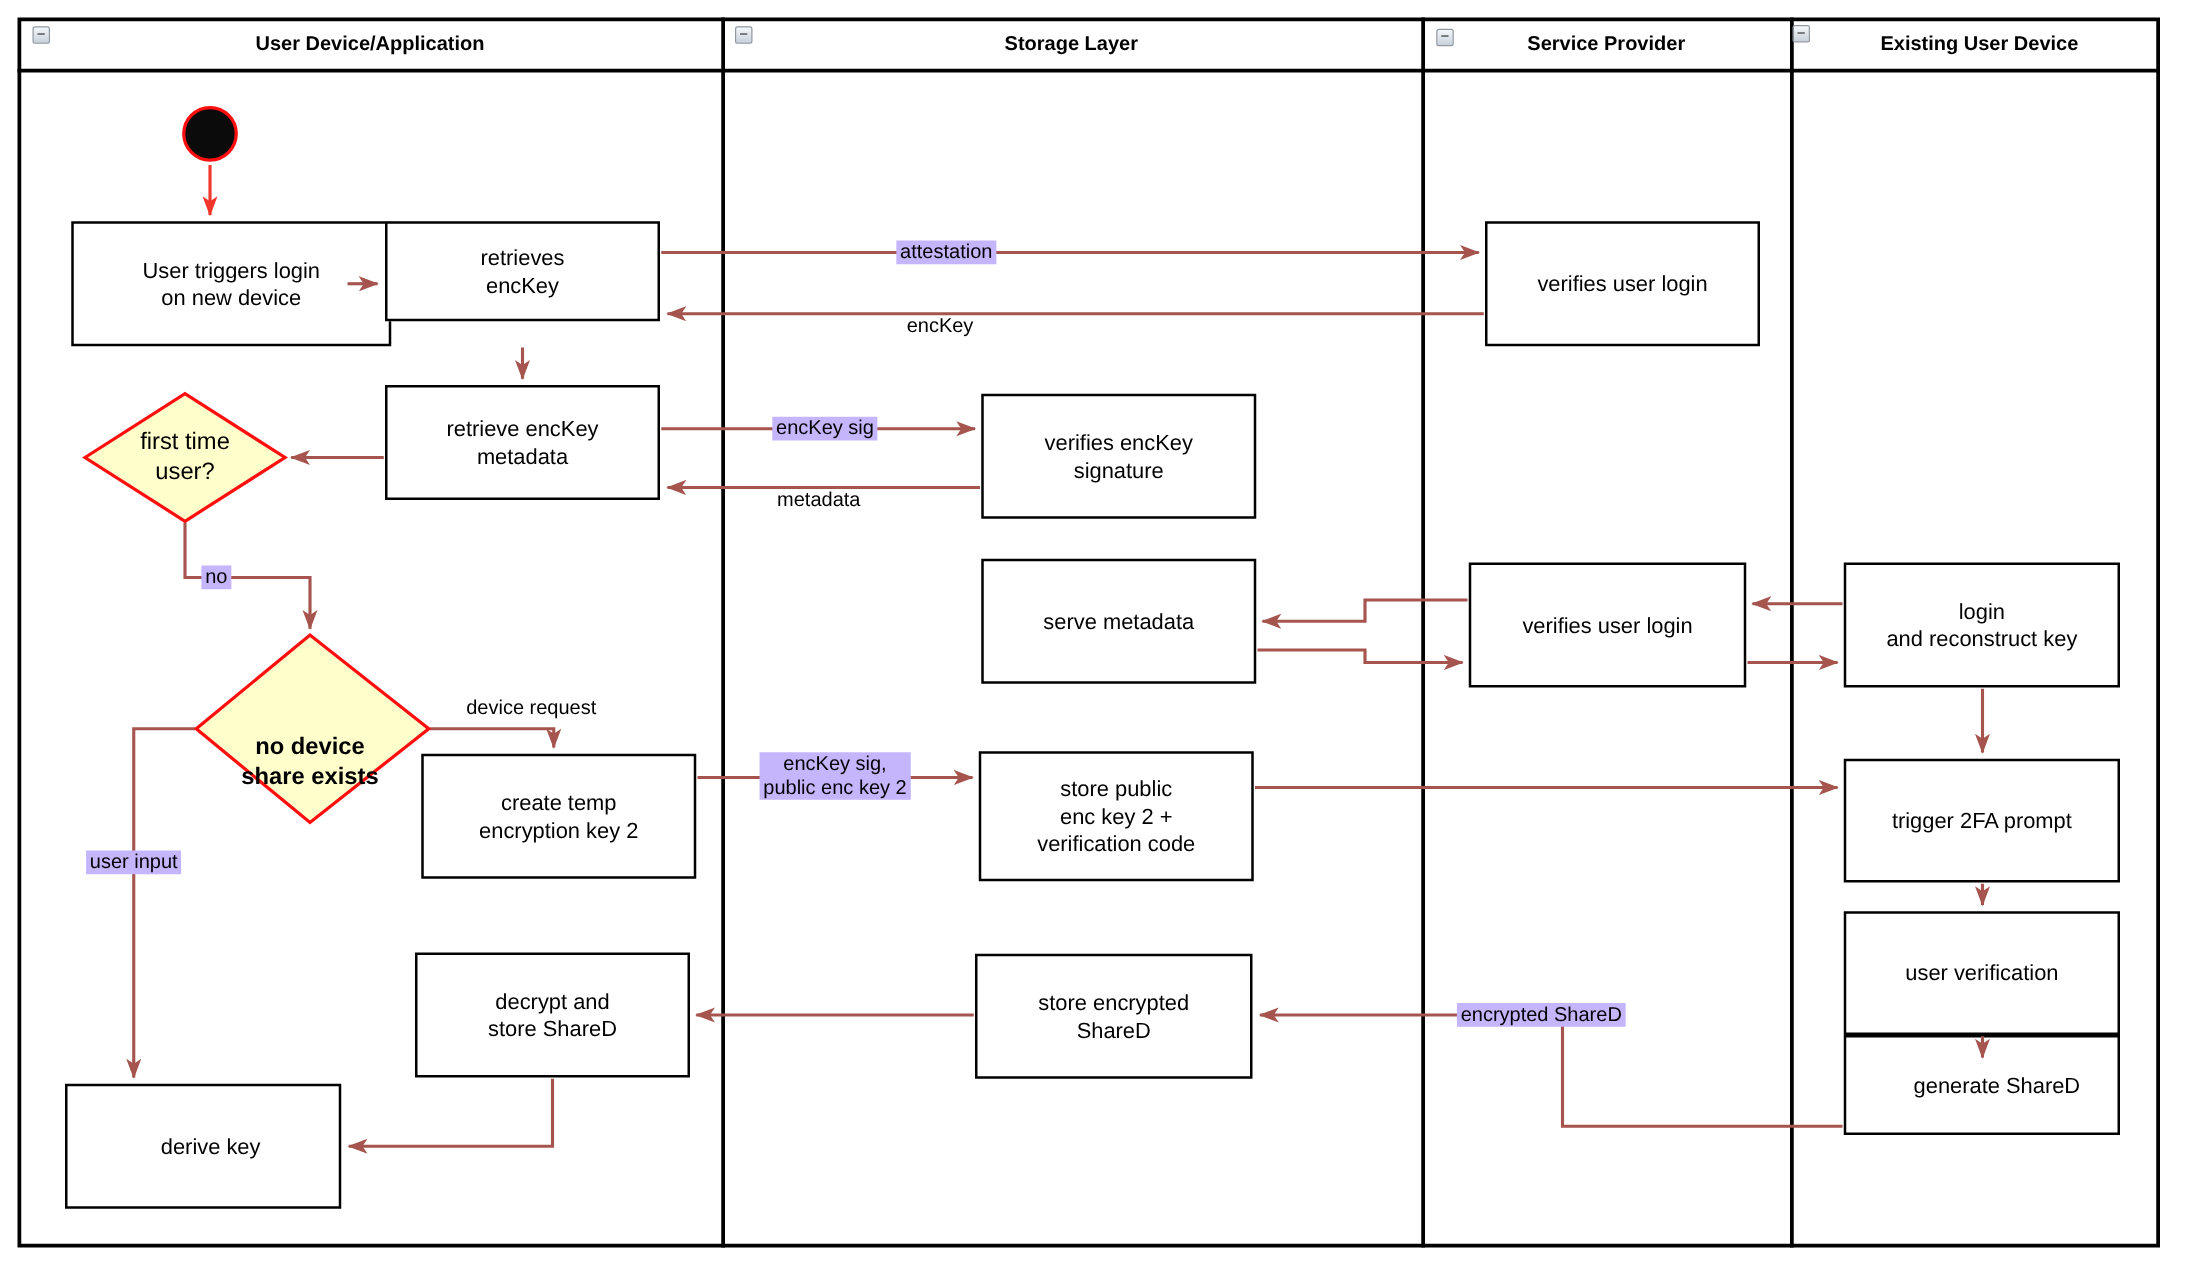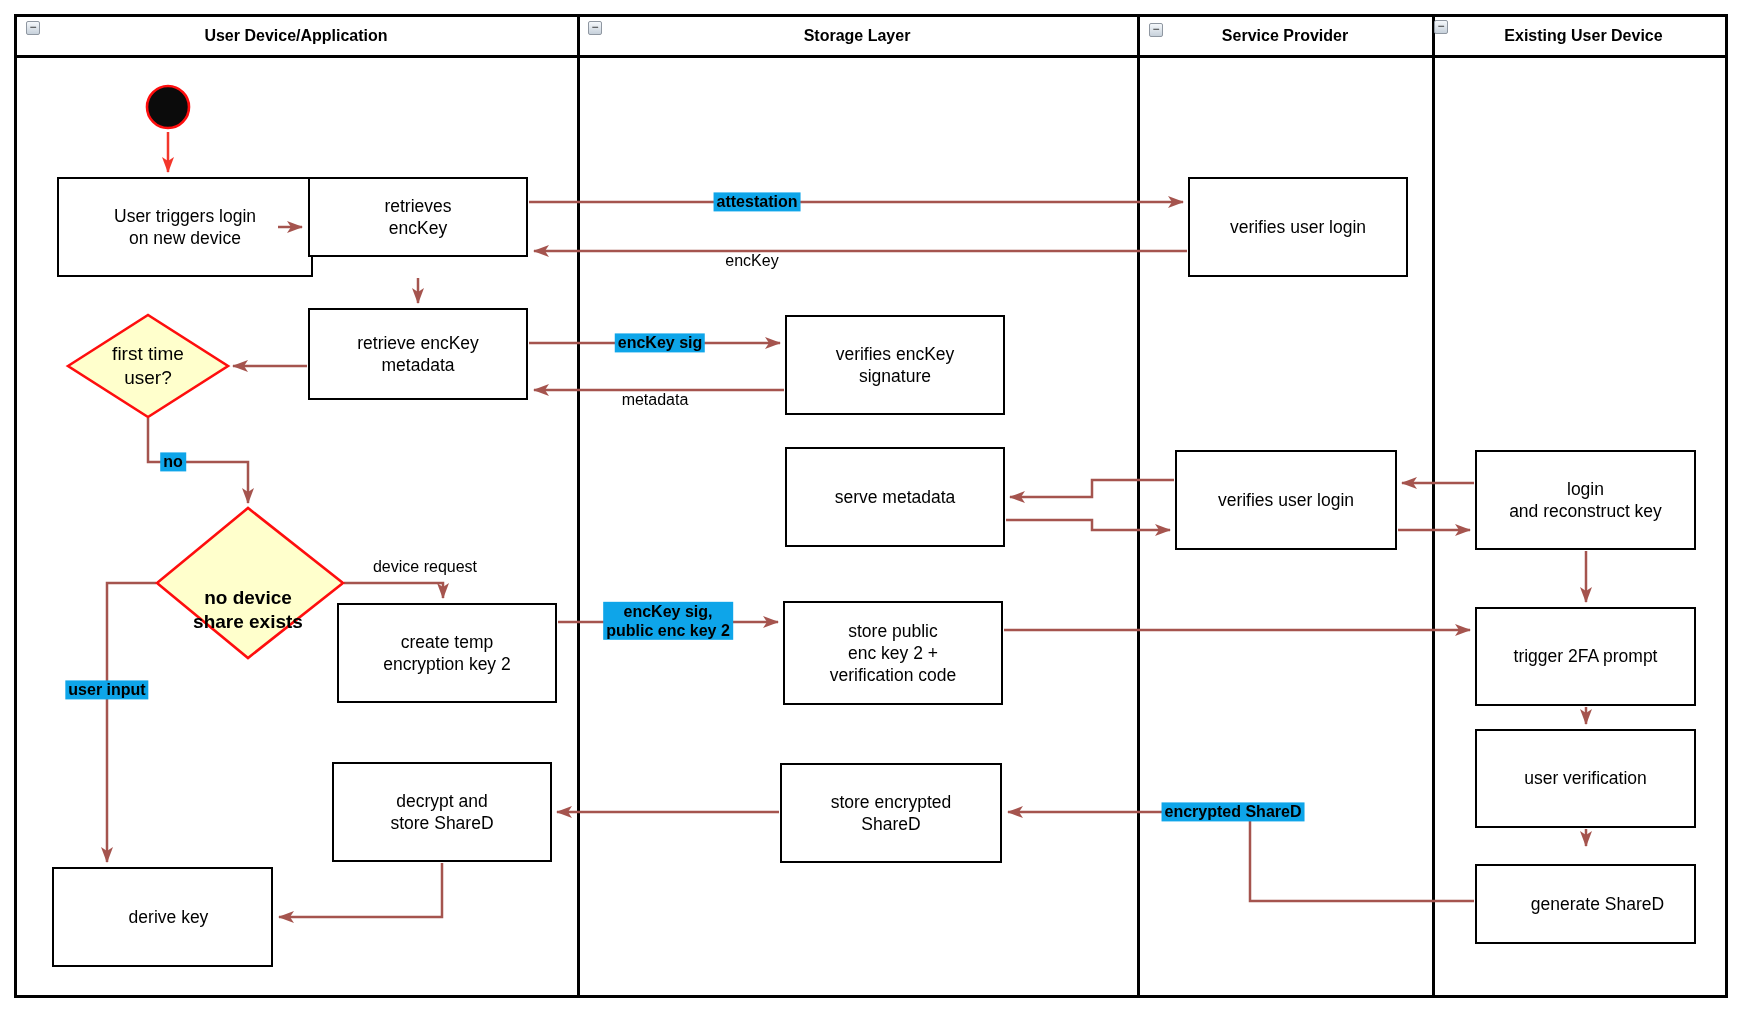--- a/index.html
+++ b/index.html
@@ -15,21 +15,21 @@
             border:1px solid #8f97a1;border-radius:2px;
             background:linear-gradient(#f5f8fb,#c7d1db);
             font-size:12px;line-height:11px;text-align:center;color:#222;cursor:pointer;}
   .box{position:absolute;background:#fff;border:2.6px solid #000;box-sizing:border-box;
        display:flex;align-items:center;justify-content:center;text-align:center;
        font-size:17.5px;line-height:1.27;white-space:pre-line;}
   .dlabel{position:absolute;transform:translate(-50%,-50%);text-align:center;
           font-size:19px;line-height:1.25;white-space:pre-line;z-index:4;}
   .elabel{position:absolute;transform:translate(-50%,-50%);text-align:center;
           font-size:16px;line-height:1.2;white-space:pre-line;z-index:4;}
-  .elabel.bg{background:#0ea5e9;padding:0 3px;font-weight:bold;}
+  .elabel.bg{background:#c4b5fd;padding:0 3px;}
   svg.layer{position:absolute;left:0;top:0;z-index:2;}
   .edge{stroke:var(--arrow);stroke-width:2.5px;fill:none;}
   .edge.bright{stroke:var(--start);}
   .shape-diamond{fill:var(--yellow);stroke:var(--bright);stroke-width:2.6px;}
   .start-node{fill:#0b0b0b;stroke:var(--bright);stroke-width:2.6px;}
   #m-arrow path{fill:var(--arrow);}
   #m-arrow-bright path{fill:var(--start);}
 </style>
 </head>
 <body>
@@ -122,21 +122,21 @@
   <div class="box" style="left:780px;top:763px;width:222px;height:100px;">store encrypted
 ShareD</div>
 
   <div class="box" style="left:1188px;top:177px;width:220px;height:100px;">verifies user login</div>
   <div class="box" style="left:1175px;top:450px;width:222px;height:100px;">verifies user login</div>
 
   <div class="box" style="left:1475px;top:450px;width:221px;height:100px;">login
 and reconstruct key</div>
   <div class="box" style="left:1475px;top:607px;width:221px;height:99px;">trigger 2FA prompt</div>
   <div class="box" style="left:1475px;top:729px;width:221px;height:99px;">user verification</div>
-  <div class="box" style="left:1475px;top:864px;width:221px;height:80px;padding-left:24px;">generate ShareD</div>
+  <div class="box" style="left:1475px;top:828px;width:221px;height:80px;padding-left:24px;">generate ShareD</div>
 
   <div class="dlabel" style="left:148px;top:366px;">first time
 user?</div>
   <div class="dlabel" style="left:248px;top:610px;font-weight:bold;">no device
 share exists</div>
 
   <div class="elabel bg" style="left:757px;top:202px;">attestation</div>
   <div class="elabel" style="left:752px;top:261px;">encKey</div>
   <div class="elabel bg" style="left:660px;top:343px;">encKey sig</div>
   <div class="elabel" style="left:655px;top:400px;">metadata</div>

